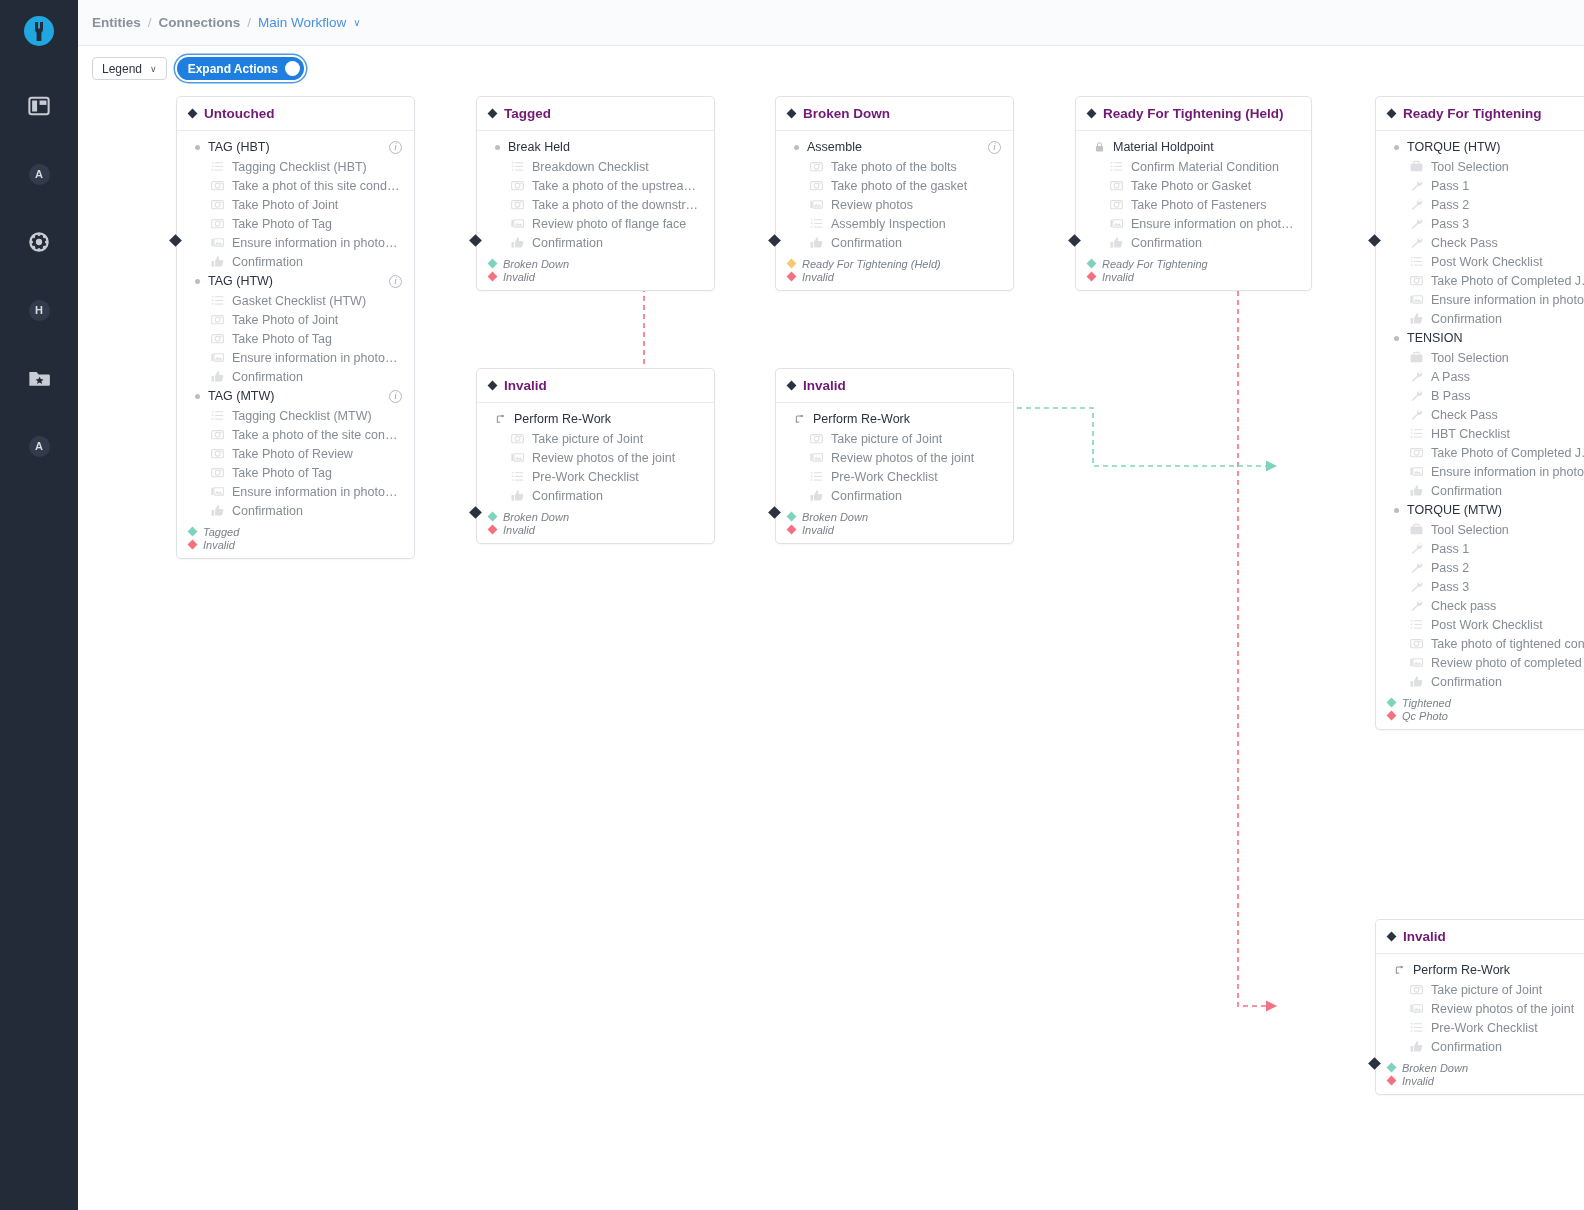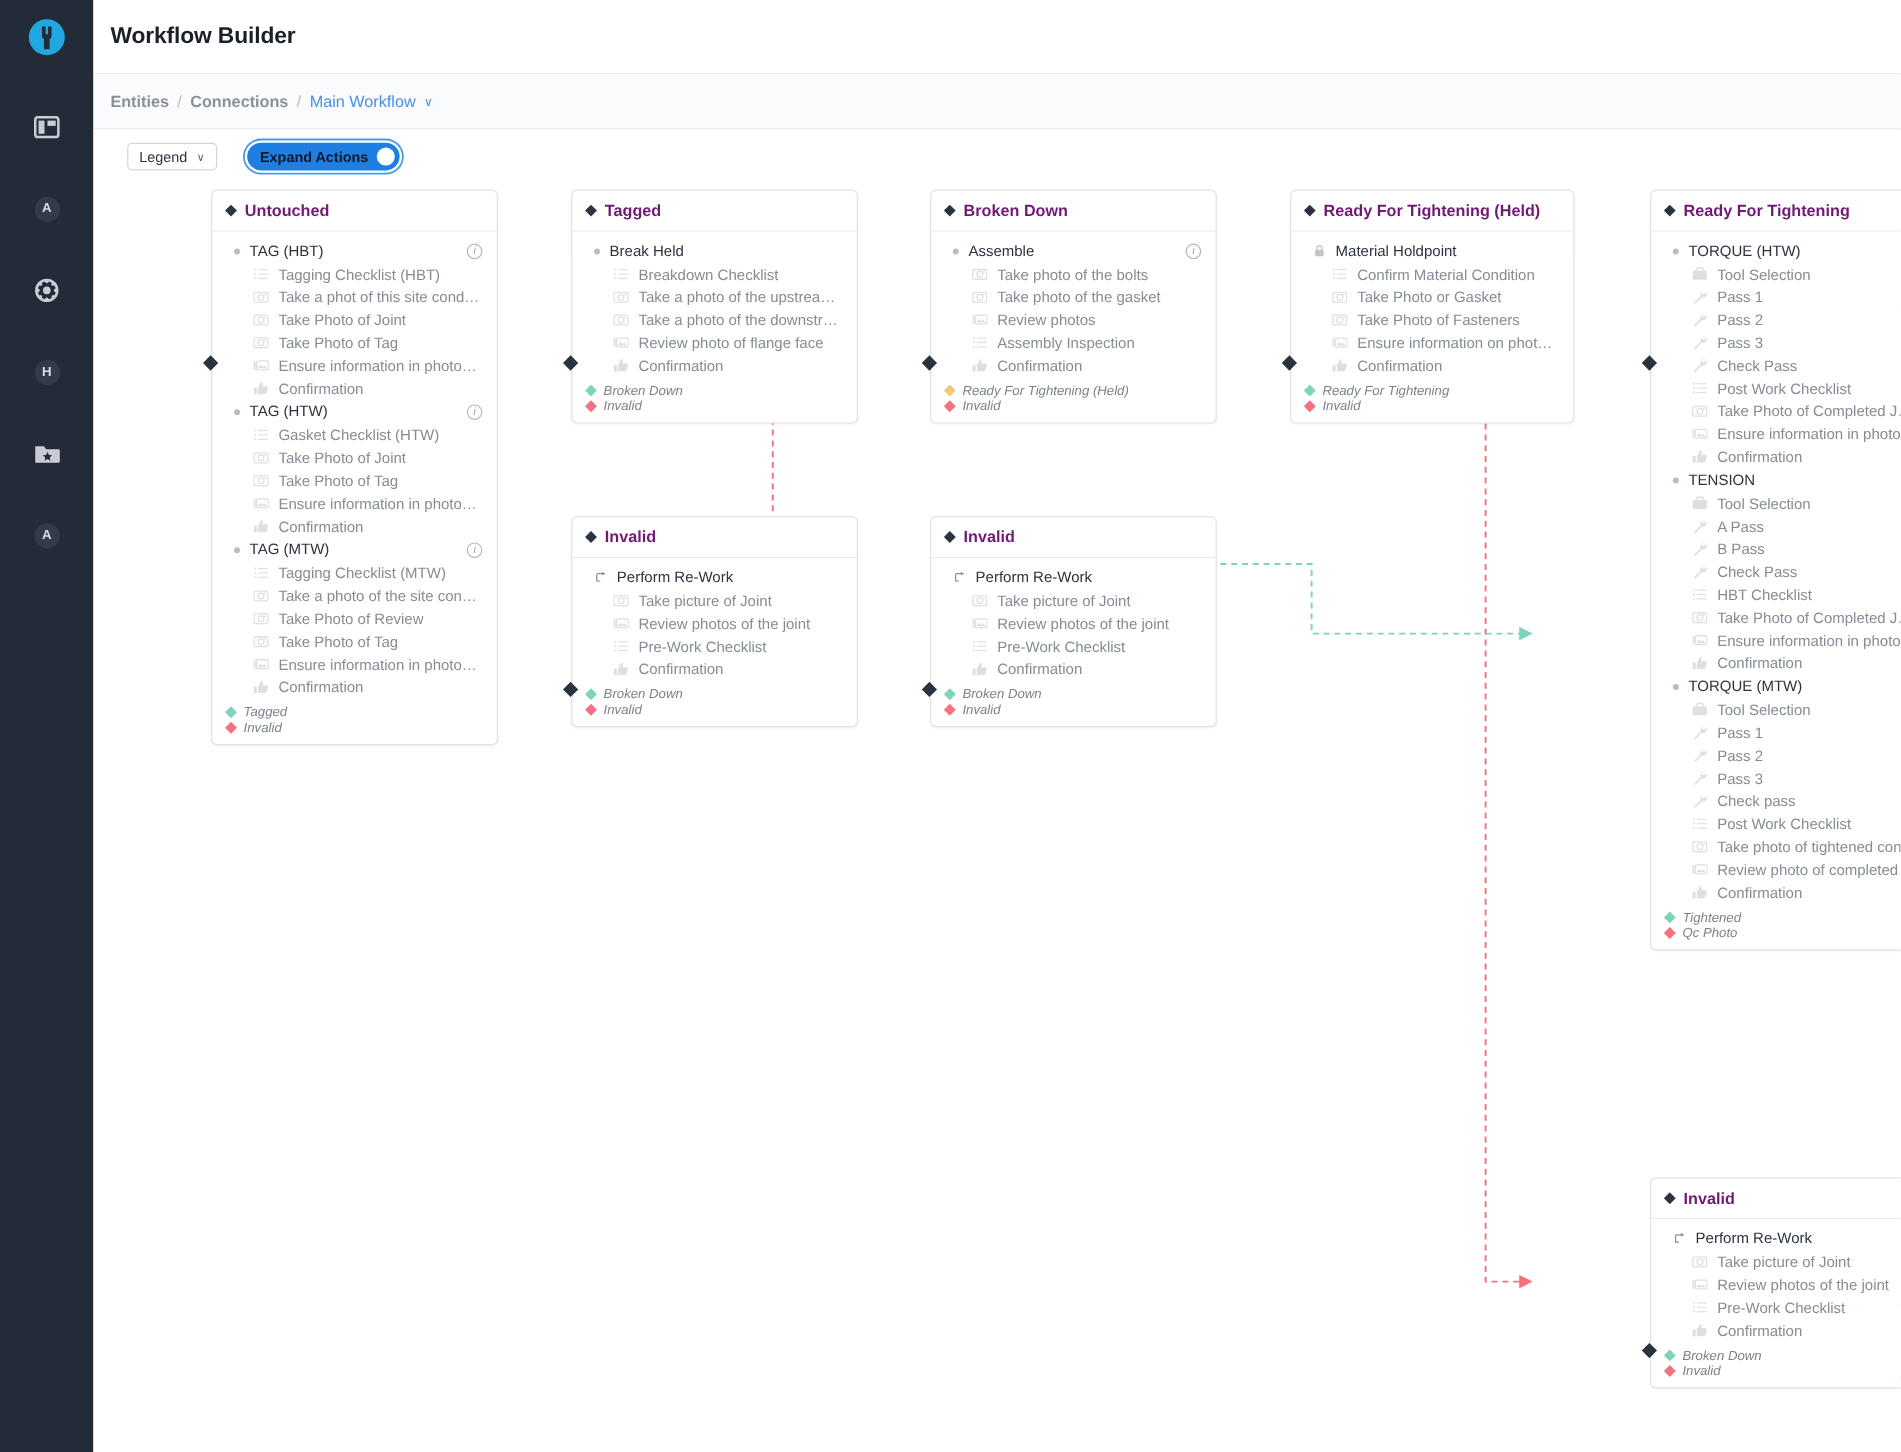--- a/index.html
+++ b/index.html
@@ -47,31 +47,31 @@
     padding-left: 14px; border-bottom: 1px solid #e6e8ec; background: #fafbfc;
     font-size: 13.5px;
   }
   .crumb { color: #8a9099; font-weight: bold; }
   .crumb-sep { color: #b7bcc4; margin: 0 7px; }
   .crumb-active { color: #4a90e2; }
   .crumb-caret { margin-left: 7px; color: #4a90e2; font-size: 10px; }
 
   .canvas-area { flex: 1; position: relative; background: #fff; overflow: hidden; }
 
-  .toolbar { position: absolute; left: 28px; top: 11px; display: flex; align-items: center; gap: 25px; z-index: 40; }
+  .toolbar { position: absolute; left: 14px; top: 11px; display: flex; align-items: center; gap: 10px; z-index: 40; }
   .legend-btn {
     height: 23px; border: 1px solid #d2d6dc; border-radius: 4px; background: #fff;
     display: flex; align-items: center; gap: 8px; padding: 0 9px;
     font-size: 12px; color: #2c3440; cursor: pointer;
   }
   .legend-caret { font-size: 9px; color: #555d69; }
   .expand-toggle {
     height: 23px; border-radius: 12px; background: #1e7fe0;
     display: flex; align-items: center; gap: 7px; padding: 0 4px 0 11px;
-    font-size: 12px; font-weight: 700; color: #0f172a; cursor: pointer;
+    font-size: 12px; font-weight: 700; color: #ffffff; cursor: pointer;
     box-shadow: 0 0 0 2px #fff, 0 0 0 3.5px #4a9ae8;
   }
   .toggle-knob { width: 15px; height: 15px; border-radius: 50%; background: #fff; }
 
   
   .edges { position: absolute; inset: 0; z-index: 5; pointer-events: none; }
 
   
   .card {
     position: absolute; background: #fff; border: 1px solid #dfe2e7;
@@ -161,23 +161,20 @@
             <path d="M8.4 7 L9.3 8.8 L11.3 9 L9.8 10.3 L10.3 12.3 L8.4 11.2 L6.6 12.3 L7.1 10.3 L5.6 9 L7.6 8.8 Z" fill="#242b38"></path>
           </svg>
         </div>
         <div class="side-item">
           <span class="letter-badge">A</span>
         </div>
       </div>
   </div>
 
   <div class="main">
-    <div class="header">
-      <div class="header-title">Workflow Builder</div>
-    </div>
 
     <div class="breadcrumb-bar">
       <span class="crumb">Entities</span>
       <span class="crumb-sep">/</span>
       <span class="crumb">Connections</span>
       <span class="crumb-sep">/</span>
       <span class="crumb-active">Main Workflow</span>
       <span class="crumb-caret">∨</span>
     </div>
 

